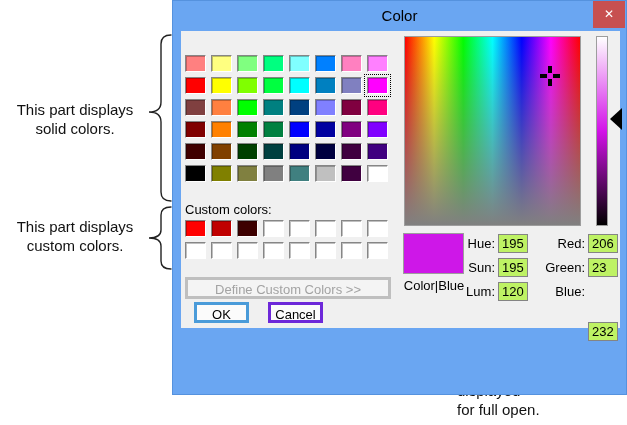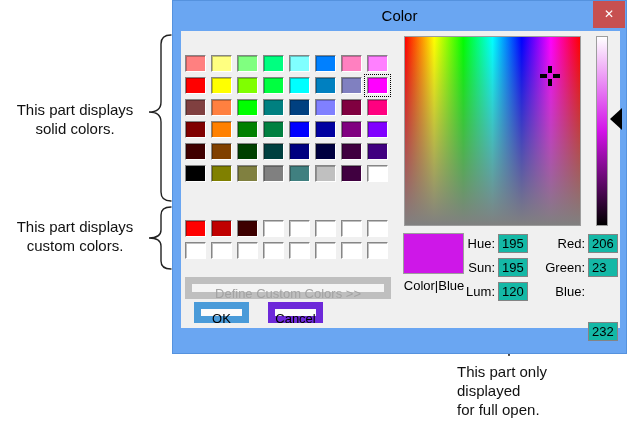--- a/index.html
+++ b/index.html
@@ -12,21 +12,21 @@
   .note-solid { left:0; top:100; width:150px; text-align:center; left:0px; top:100px; }
   .note-custom { left:0px; top:217px; width:150px; text-align:center; }
   .note-fullopen { left:457px; top:362px; text-align:left; }
   .brace { position:absolute; }
   .brace path { fill:none; stroke:#222; stroke-width:1.4px; stroke-linecap:round; }
   .brace-solid { left:147px; top:34px; }
   .brace-custom { left:147px; top:206px; }
   .brace-bottom { left:383px; top:331px; }
 
   
-  .dialog { position:absolute; left:172px; top:0; width:455px; height:354px;
+  .dialog { position:absolute; left:172px; top:0; width:455px; height:395px;
     background:#6aa6f2; border:1px solid #5592de; }
   .titlebar { position:absolute; left:0; top:0; width:100%; height:30px; }
   .title { width:100%; text-align:center; line-height:29px; font-size:15px; color:#000; }
   .close-btn { position:absolute; left:420px; top:0; width:32px; height:27px;
     background:#c75050; color:#fff; font-size:12px; text-align:center; line-height:26px;
     cursor:pointer; }
   .client { position:absolute; left:8px; top:30px; width:439px; height:297px;
     background:#f0f0f0; font-size:13px; color:#000; }
 
   .lbl { position:absolute; font-size:13px; color:#000; }
@@ -37,21 +37,21 @@
   .grid-basic { left:4px; top:24px; }
   .grid-custom { left:4px; top:189px; }
   .swatch { width:21px; height:17px;
     border-top:1px solid #868686; border-left:1px solid #868686;
     border-bottom:1px solid #ffffff; border-right:1px solid #ffffff;
     box-shadow:inset 1px 1px 0 rgba(0,0,0,0.25); cursor:pointer; }
   .swatch.selected { outline:1px dotted #000; outline-offset:2px; }
 
   
   .btn { position:absolute; font-size:13px; text-align:center;
-    background:#fbfbfb; border:7px solid #6d28d9; cursor:pointer; }
+    background:#fbfbfb; border:3px solid #6d28d9; cursor:pointer; }
   .btn-define { left:4px; top:246px; width:206px; height:22px; line-height:20px;
     color:#a3a3a3; background:#f4f4f4; border-color:#bfbfbf; cursor:default; }
   .btn-ok { left:13px; top:271px; width:55px; height:21px; line-height:19px;
     border-color:#4a9bd9; }
   .btn-cancel { left:87px; top:271px; width:55px; height:21px; line-height:19px; }
   .btn-add { left:220px; top:273px; width:218px; height:22px; line-height:20px; }
 
   
   .gradient { position:absolute; left:223px; top:5px; width:177px; height:190px;
     border:1px solid #9d9d9d;
@@ -71,21 +71,21 @@
     border-top:11px solid transparent; border-bottom:11px solid transparent;
     border-right:12px solid #000; cursor:pointer; }
 
   
   .preview { position:absolute; left:222px; top:202px; width:61px; height:41px;
     border:1px solid #9d9d9d; }
   .preview-label { position:absolute; left:218px; top:247px; width:70px;
     text-align:center; font-size:13px; }
   .frow-label { position:absolute; text-align:right; font-size:13px; }
   .field { position:absolute; width:30px; height:19px; border:1px solid #848484;
-    background:#14b8a6; font-size:13px; font-family:"Liberation Sans",sans-serif;
+    background:#bef264; font-size:13px; font-family:"Liberation Sans",sans-serif;
     padding-left:3px; color:#000; }
 </style>
 </head>
 <body>
 
 <div class="note note-solid">This part displays
 solid colors.</div>
 <svg class="brace brace-solid" width="26" height="168">
   <path d="M24,1 Q14,1 14,10 L14,68 Q14,78 2,78 Q14,78 14,88 L14,158 Q14,167 24,167"></path>
 </svg>
@@ -159,20 +159,21 @@
         <div class="swatch" style="background: rgb(0, 0, 0);"></div>
         <div class="swatch" style="background: rgb(128, 128, 0);"></div>
         <div class="swatch" style="background: rgb(128, 128, 64);"></div>
         <div class="swatch" style="background: rgb(128, 128, 128);"></div>
         <div class="swatch" style="background: rgb(64, 128, 128);"></div>
         <div class="swatch" style="background: rgb(192, 192, 192);"></div>
         <div class="swatch" style="background: rgb(64, 0, 64);"></div>
         <div class="swatch" style="background: rgb(255, 255, 255);"></div>
       </div>
 
+    <div class="lbl" style="left:4px; top:171px;">Custom colors:</div>
 
     <div class="grid grid-custom">
         <div class="swatch" style="background: rgb(255, 0, 0);"></div>
         <div class="swatch" style="background: rgb(192, 0, 0);"></div>
         <div class="swatch" style="background: rgb(61, 0, 0);"></div>
         <div class="swatch" style="background: rgb(255, 255, 255);"></div>
         <div class="swatch" style="background: rgb(255, 255, 255);"></div>
         <div class="swatch" style="background: rgb(255, 255, 255);"></div>
         <div class="swatch" style="background: rgb(255, 255, 255);"></div>
         <div class="swatch" style="background: rgb(255, 255, 255);"></div>

